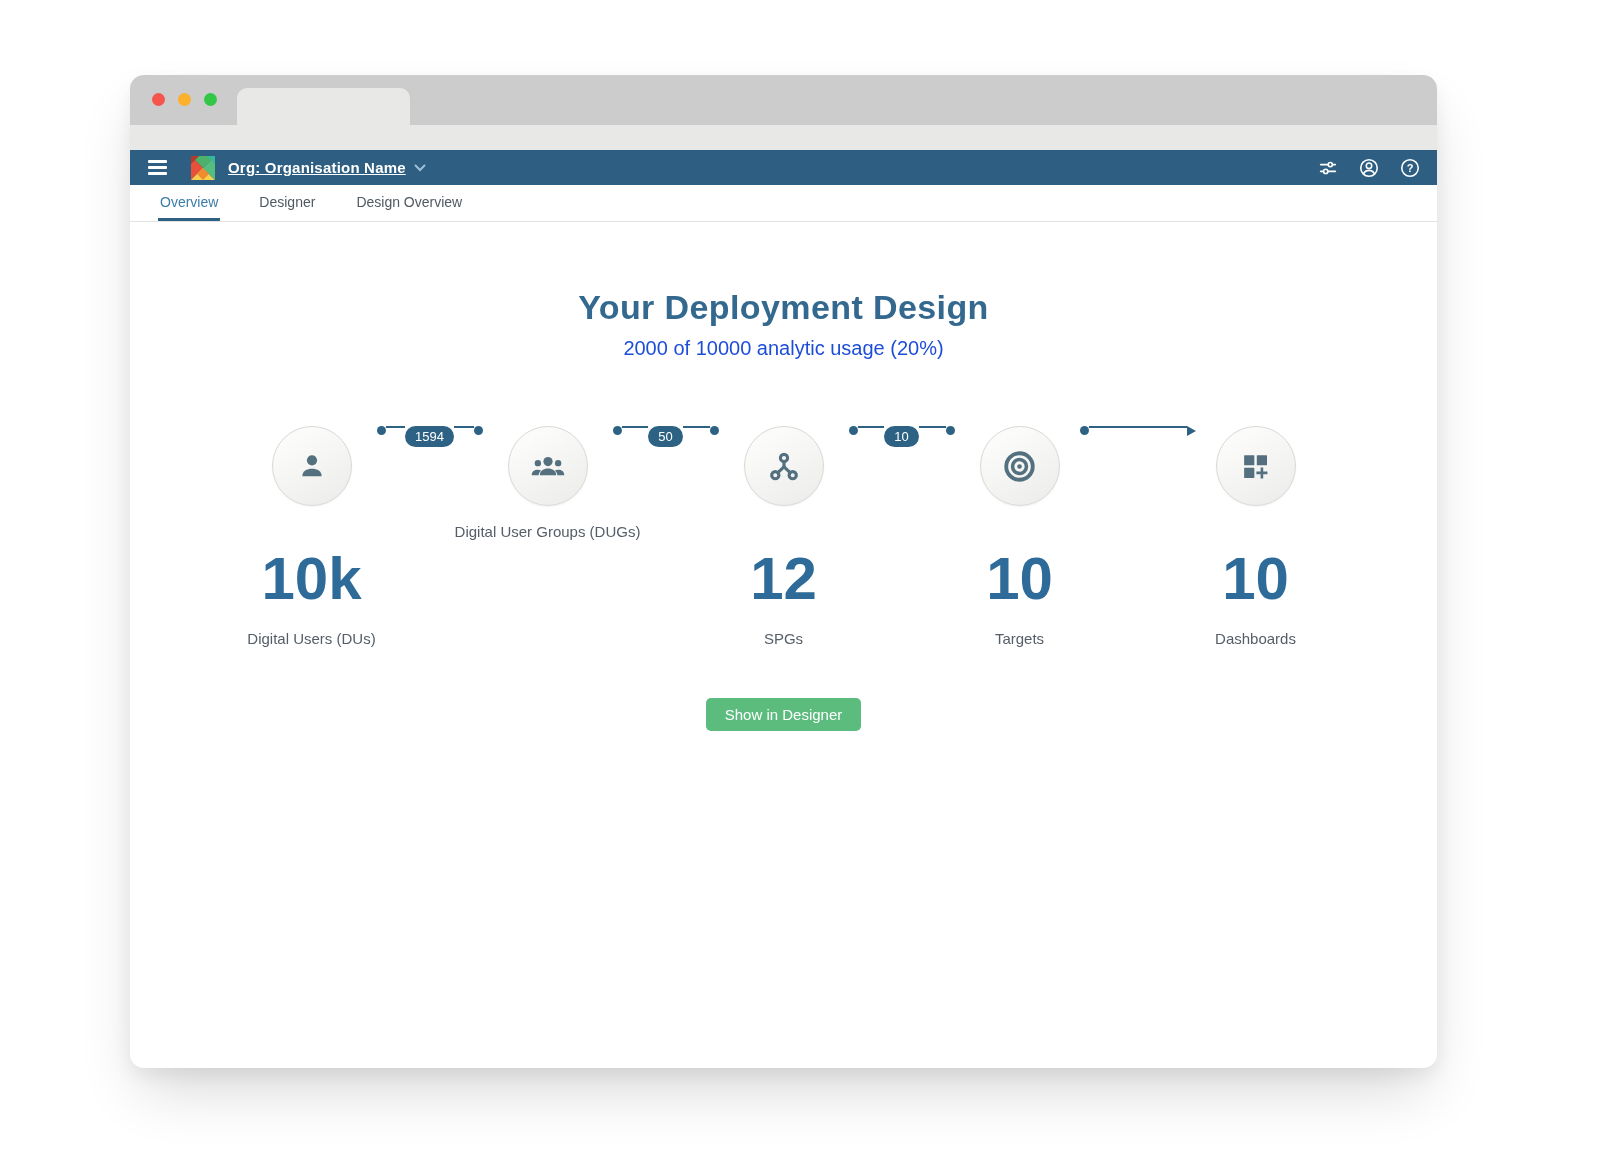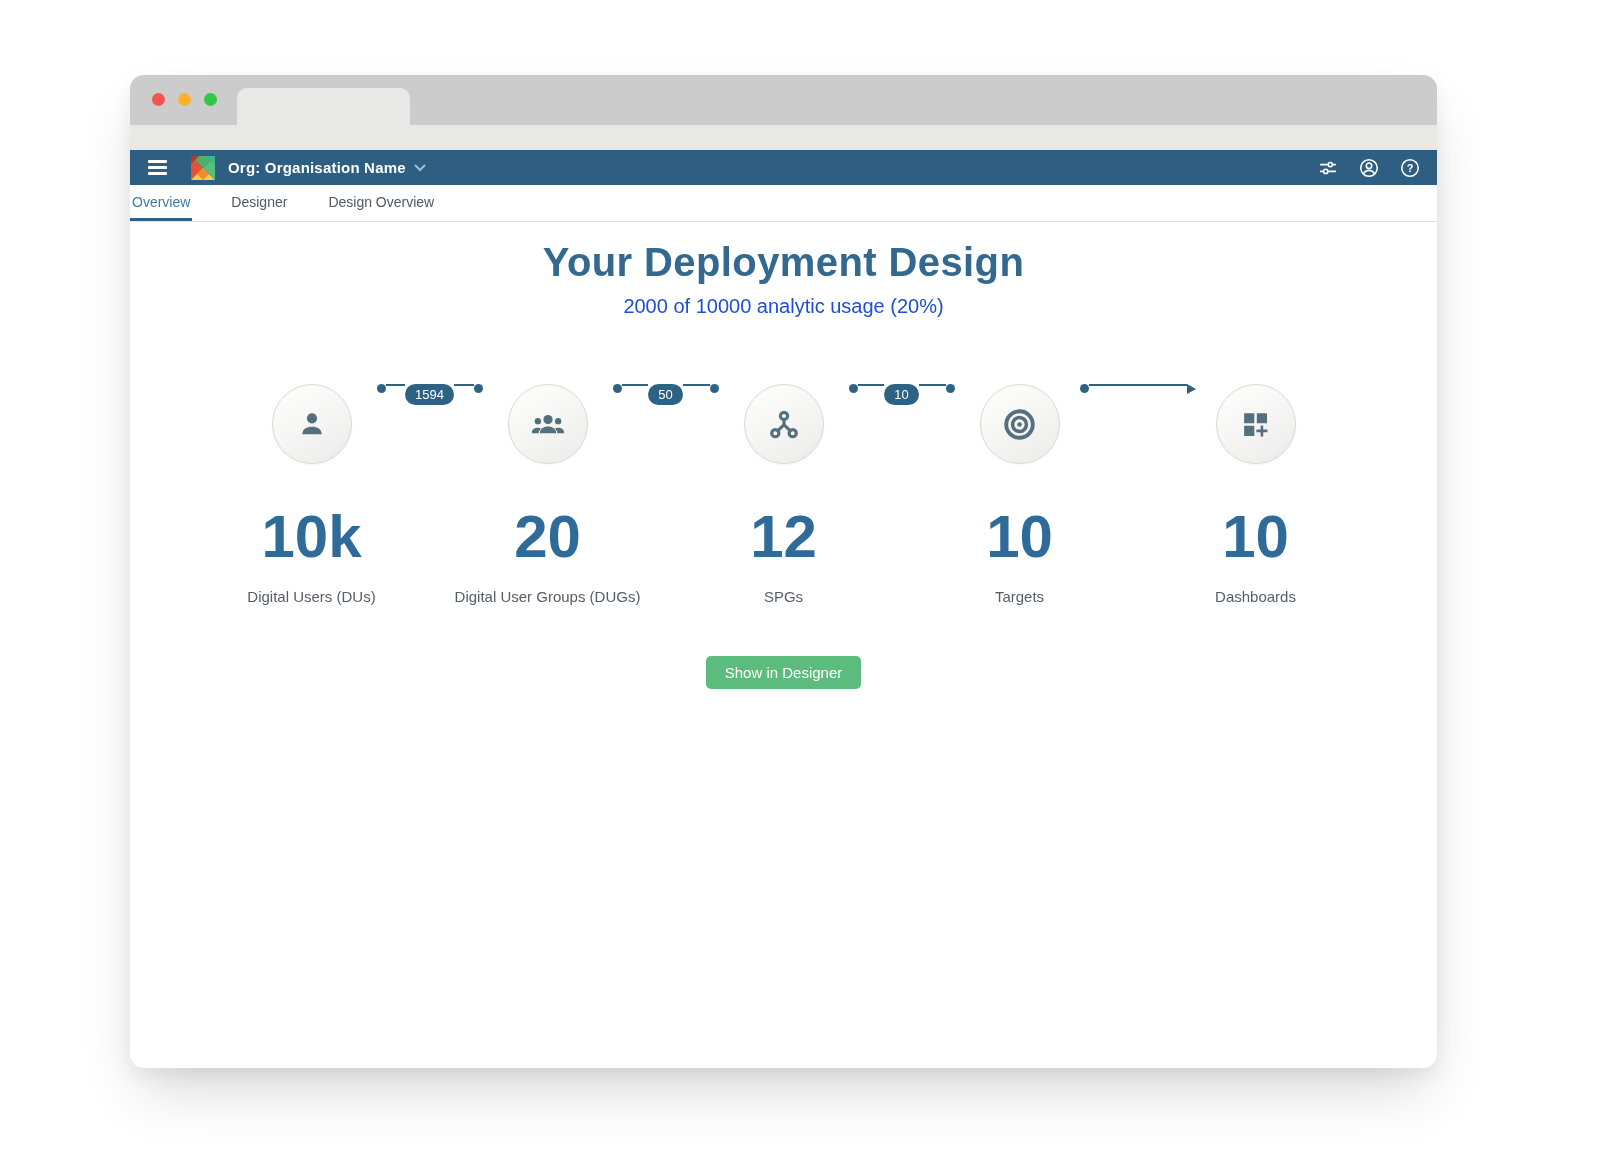--- a/index.html
+++ b/index.html
@@ -27,40 +27,40 @@
 
   
   .app-header{
     height:35px; background:var(--header_bg,#2e5f82); display:flex; align-items:center;
     padding:0 16px; color:#ffffff;
   }
   .hamburger{ background:none; border:none; cursor:pointer; display:flex; flex-direction:column; gap:3.5px; padding:2px; }
   .hamburger span{ display:block; width:19px; height:2.6px; background:#ffffff; border-radius:1px; }
   .logo{ margin-left:22px; width:24px; height:24px; display:inline-flex; }
   .org-selector{ display:flex; align-items:center; margin-left:13px; cursor:pointer; }
-  .org-selector .org-text{ font-size:15px; font-weight:bold; color:#ffffff; letter-spacing:0.2px; }
+  .org-selector .org-text{ font-size:15px; font-weight:bold; color:#ffffff; letter-spacing:0.2px;text-decoration:underline; }
   .org-selector svg{ margin-left:8px; }
   .header-actions{ margin-left:auto; display:flex; align-items:center; gap:19px; }
   .header-actions button{ background:none; border:none; cursor:pointer; width:22px; height:22px; padding:0; color:#ffffff; }
 
   
   .tab-nav{
     height:37px; background:#ffffff; border-bottom:1px solid #e2e2e2;
-    display:flex; align-items:stretch; gap:37px;
+    display:flex; align-items:stretch; padding-left:28px; gap:37px;
   }
   .tab{
     display:flex; align-items:center; font-size:14px; color:#4f5962; cursor:pointer;
     border-bottom:3px solid transparent; padding:0 2px;
   }
   .tab.active{ color:#3b7da8; border-bottom-color:var(--accent_blue,#2e6284); }
 
   
   main{ text-align:center; }
   h1{
-    margin-top:18px; font-size:40px; font-weight:bold; color:var(--title_blue,#34698f);
+    margin-top:66px; font-size:34px; font-weight:bold; color:var(--title_blue,#34698f);
     letter-spacing:0.4px;
   }
   .subtitle{ margin-top:10px; font-size:20px; color:#1d4ed8; }
 
   
   .flow{ margin-top:66px; display:flex; justify-content:center; align-items:flex-start; }
   .node{ width:80px; }
   .circle{
     width:80px; height:80px; border-radius:50%;
     background:linear-gradient(150deg,#fbfbfa 20%,#ebebe9 100%);
@@ -204,21 +204,20 @@
               <circle cx="5.6" cy="10.2" r="2"></circle>
               <path d="M1.8 17.3 C1.8 15.5 3.4 14.3 5.5 14.3 C6.3 14.3 7.1 14.5 7.7 14.9 C6.7 15.7 6.1 16.8 6.1 17.8 L1.8 17.8 Z"></path>
               <circle cx="18.4" cy="10.2" r="2"></circle>
               <path d="M22.2 17.3 C22.2 15.5 20.6 14.3 18.5 14.3 C17.7 14.3 16.9 14.5 16.3 14.9 C17.3 15.7 17.9 16.8 17.9 17.8 L22.2 17.8 Z"></path>
               <circle cx="12" cy="9.2" r="2.9"></circle>
               <path d="M6.9 17.4 C6.9 15.1 9.2 13.6 12 13.6 C14.8 13.6 17.1 15.1 17.1 17.4 L17.1 17.9 L6.9 17.9 Z"></path>
             </g>
           </svg>
         </div>
         <div class="stat">
-          <div class="value">20</div>
           <div class="label">Digital User Groups (DUGs)</div>
         </div>
       </div>
 
       <div class="connector">
         <span class="dot"></span>
         <span class="line"></span>
         <span class="pill">50</span>
         <span class="line"></span>
         <span class="dot"></span>

